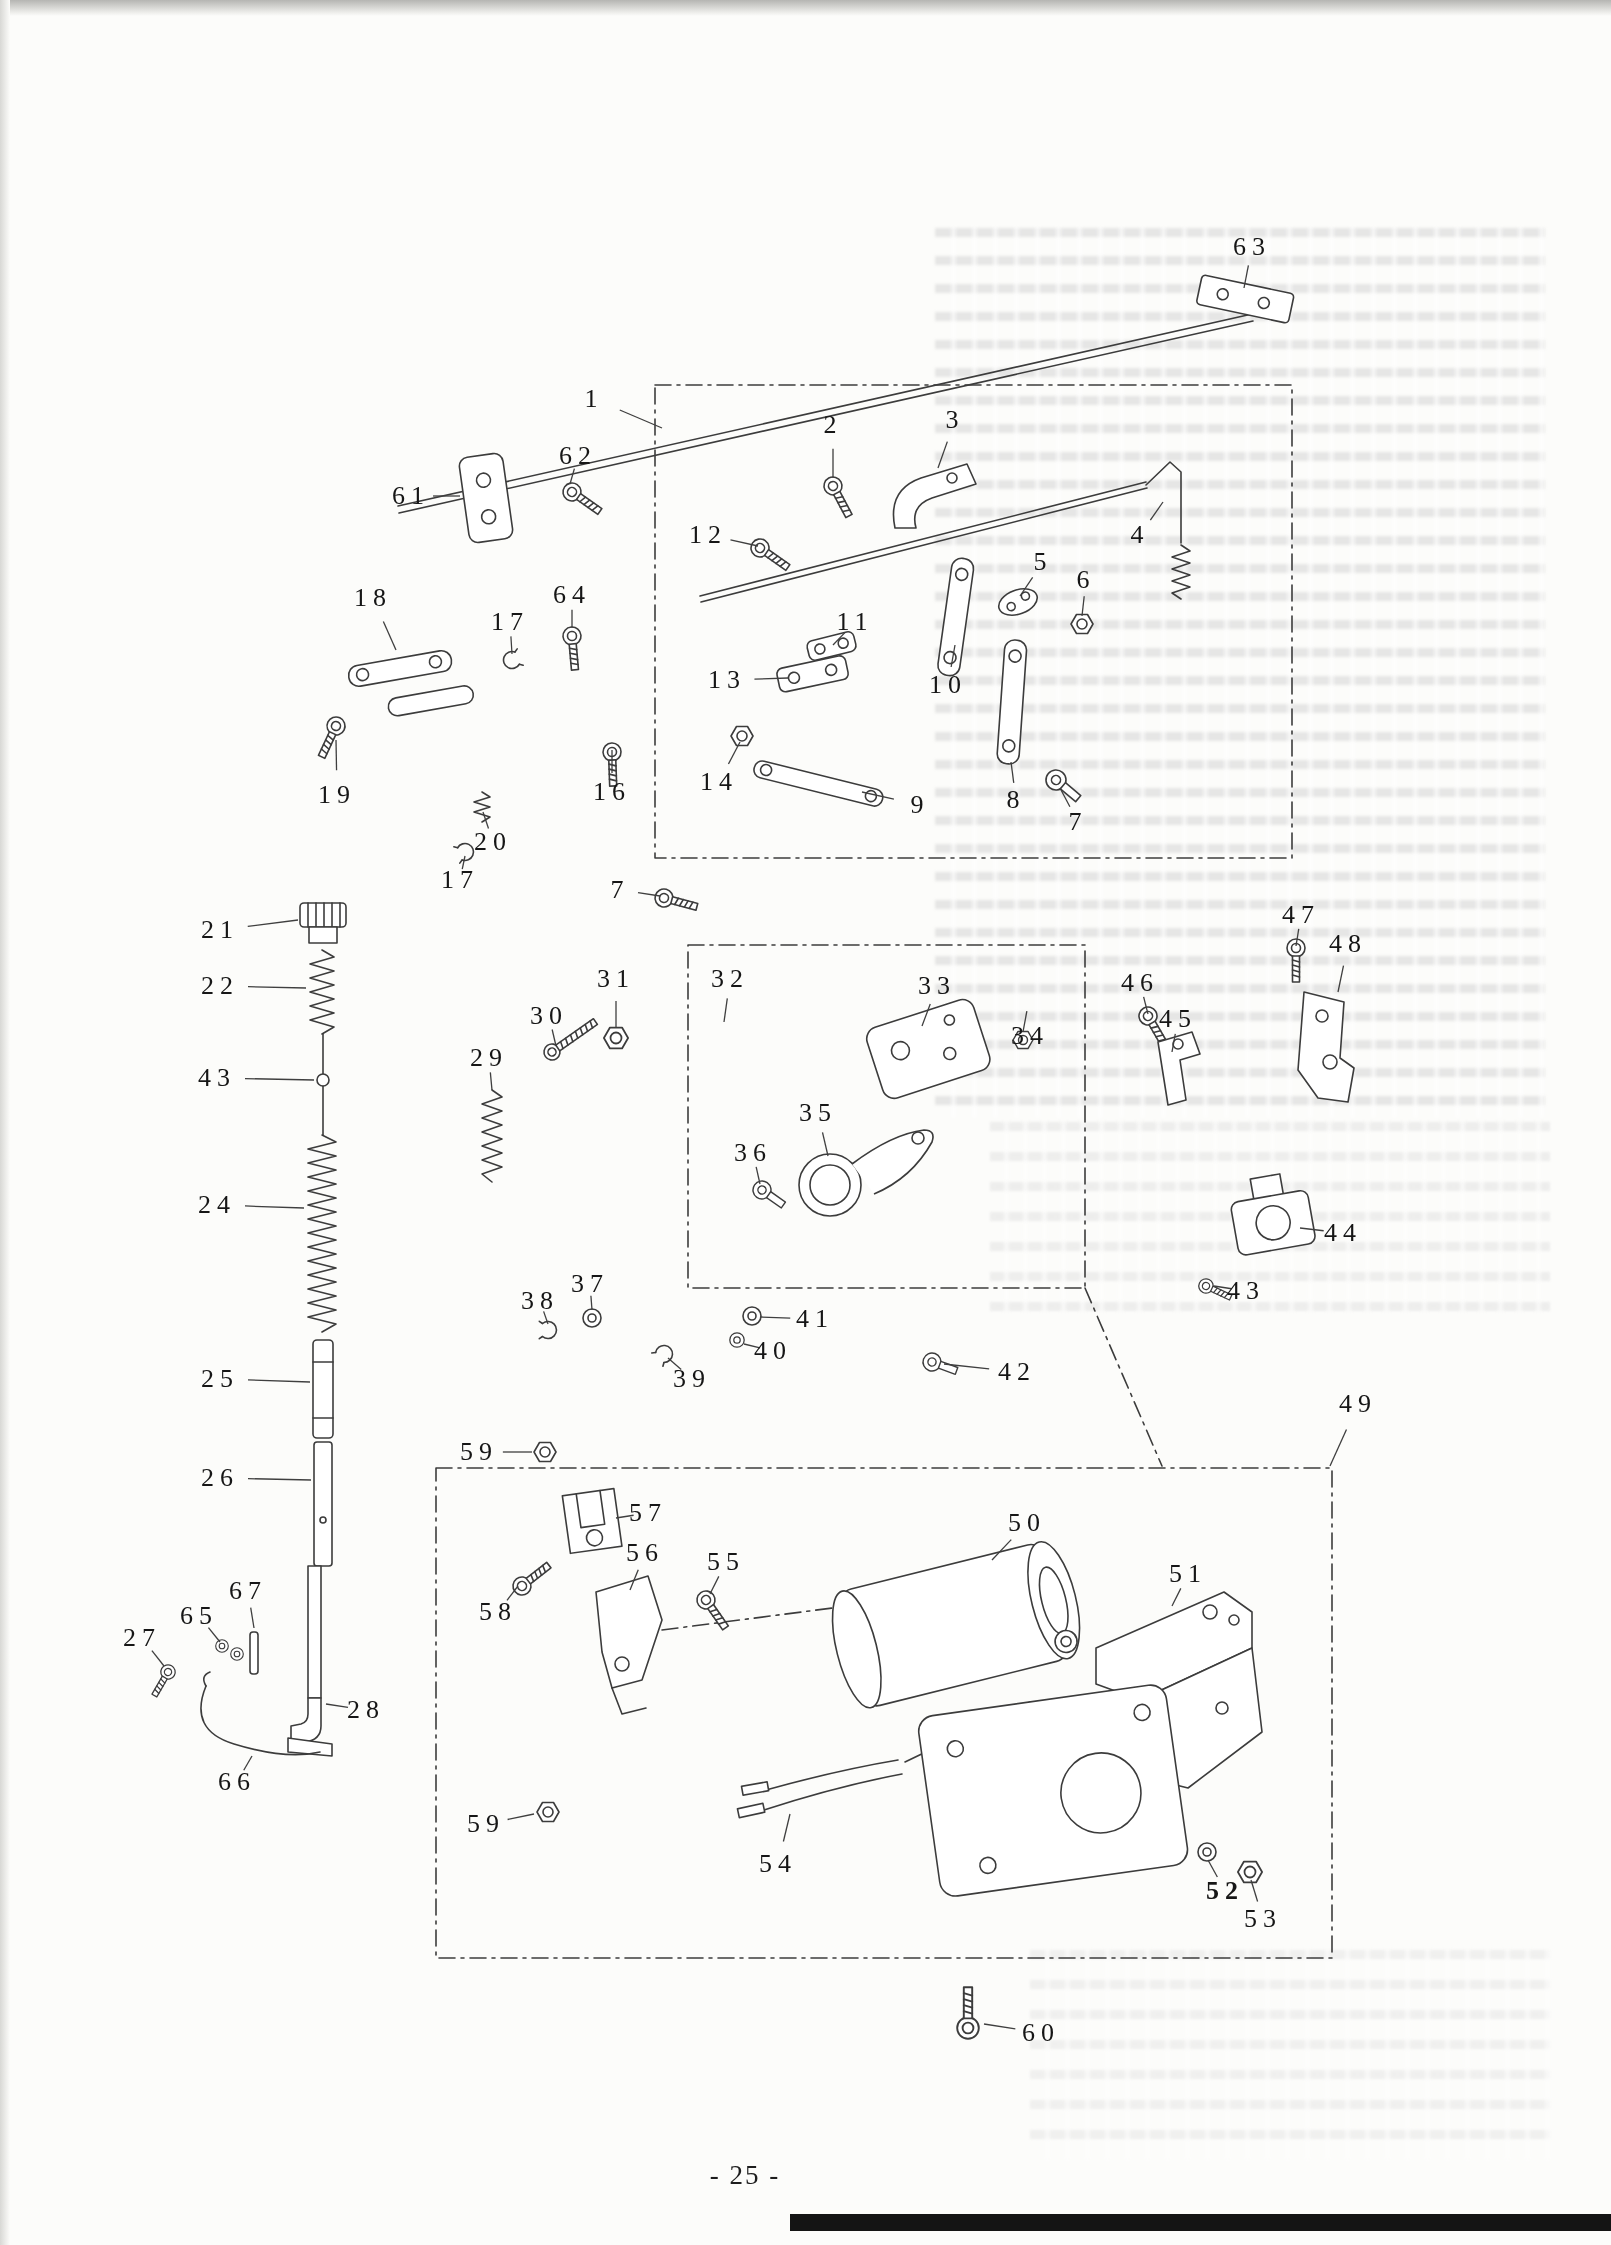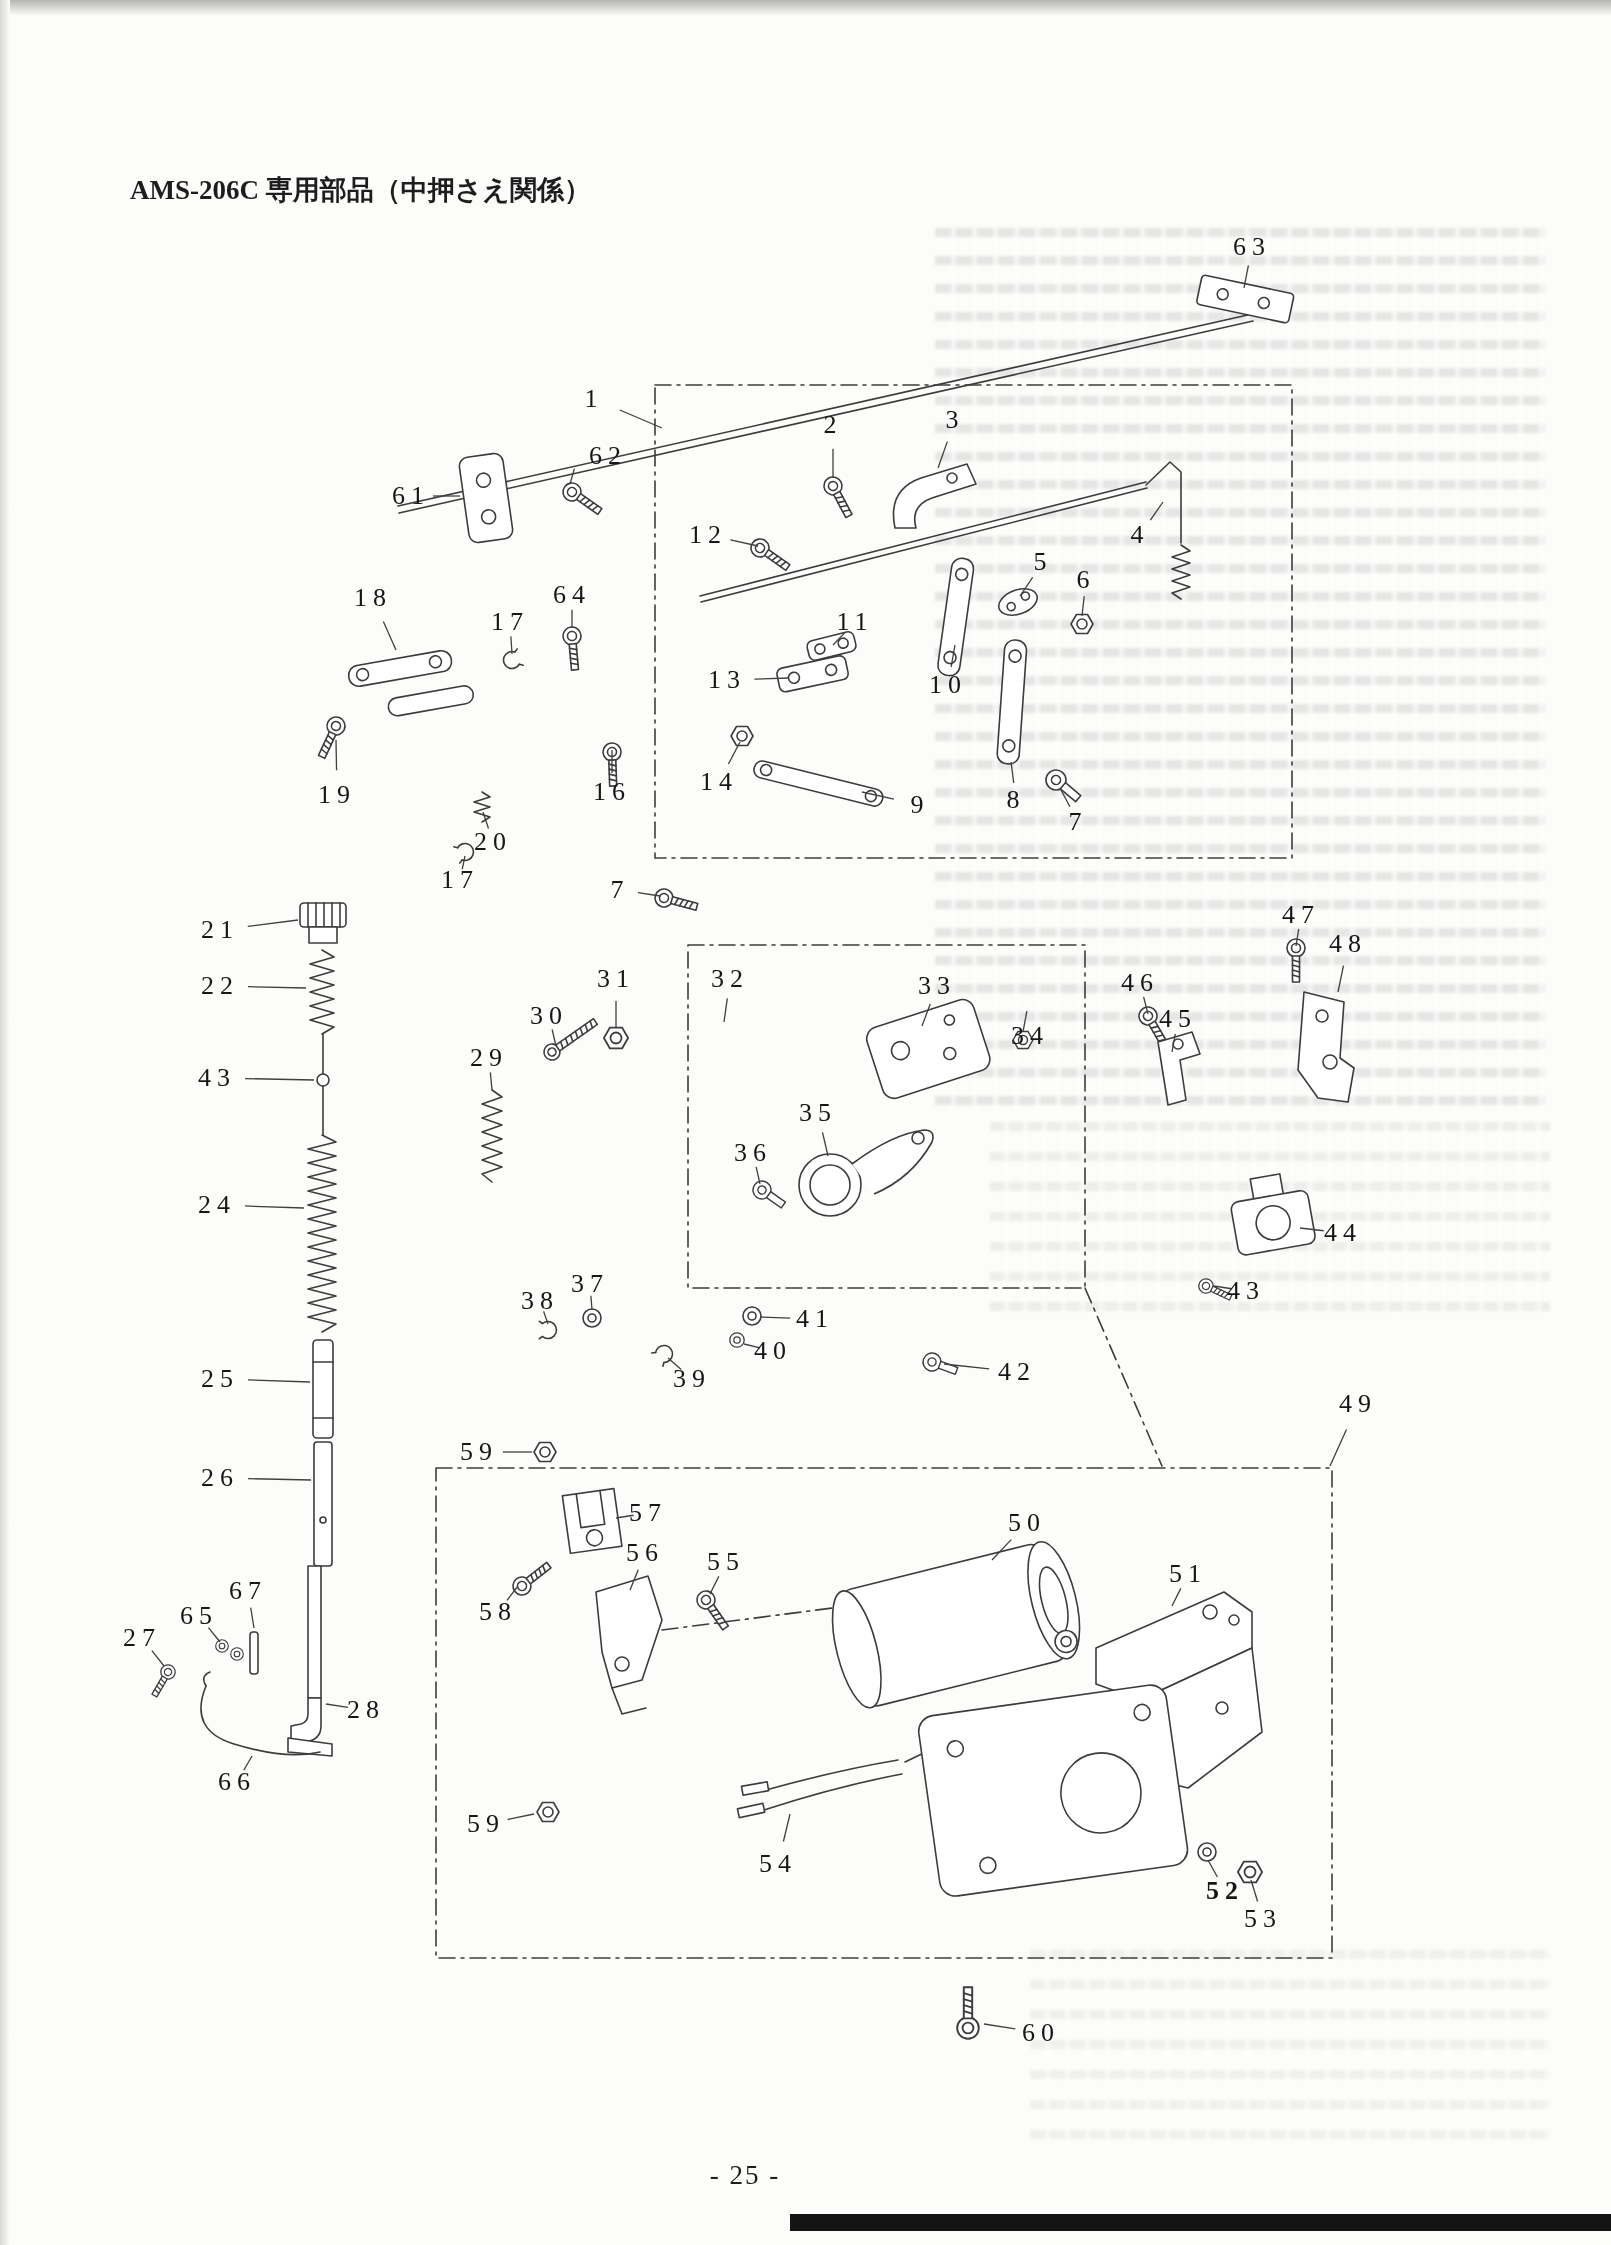--- a/index.html
+++ b/index.html
@@ -40,21 +40,20 @@
 </head>
 <body>
 
 <div class="page">
   <div class="scan-top-band"></div>
   <div class="scan-left-edge"></div>
   <div class="ghost ghost-a"></div>
   <div class="ghost ghost-b"></div>
   <div class="ghost ghost-c"></div>
 
-  <div class="subheading">AMS-206C  専用部品（中押さえ関係）</div>
 
   <svg class="art" viewBox="0 0 1611 2245" xmlns="http://www.w3.org/2000/svg">
     <defs>
       <g id="screw">
         <circle r="9" class="fw"></circle>
           <circle r="4.5" class="ln"></circle>
         <rect x="8" y="-3.5" width="26" height="7" class="fw"></rect>
         <line x1="14" y1="-3.5" x2="12" y2="3.5" class="ln"></line>
         <line x1="19" y1="-3.5" x2="17" y2="3.5" class="ln"></line>
         <line x1="24" y1="-3.5" x2="22" y2="3.5" class="ln"></line>
@@ -433,21 +432,21 @@
       <div class="part-label" style="left: 1263px; top: 1919px;">53</div>
       <div class="part-label" style="left: 778px; top: 1864px;">54</div>
       <div class="part-label" style="left: 726px; top: 1562px;">55</div>
       <div class="part-label" style="left: 645px; top: 1553px;">56</div>
       <div class="part-label" style="left: 648px; top: 1513px;">57</div>
       <div class="part-label" style="left: 498px; top: 1612px;">58</div>
       <div class="part-label" style="left: 479px; top: 1452px;">59</div>
       <div class="part-label" style="left: 486px; top: 1824px;">59</div>
       <div class="part-label" style="left: 1041px; top: 2033px;">60</div>
       <div class="part-label" style="left: 411px; top: 496px;">61</div>
-      <div class="part-label" style="left: 608px; top: 456px; text-align: center;">62</div>
+      <div class="part-label" style="left: 578px; top: 456px; text-align: center;">62</div>
       <div class="part-label" style="left: 1252px; top: 247px;">63</div>
       <div class="part-label" style="left: 572px; top: 595px;">64</div>
       <div class="part-label" style="left: 199px; top: 1616px;">65</div>
       <div class="part-label" style="left: 237px; top: 1782px;">66</div>
       <div class="part-label" style="left: 248px; top: 1591px;">67</div>
     </div>
 
   <div class="pageno">- 25 -</div>
   <div class="bottom-bar"></div>
 </div>

